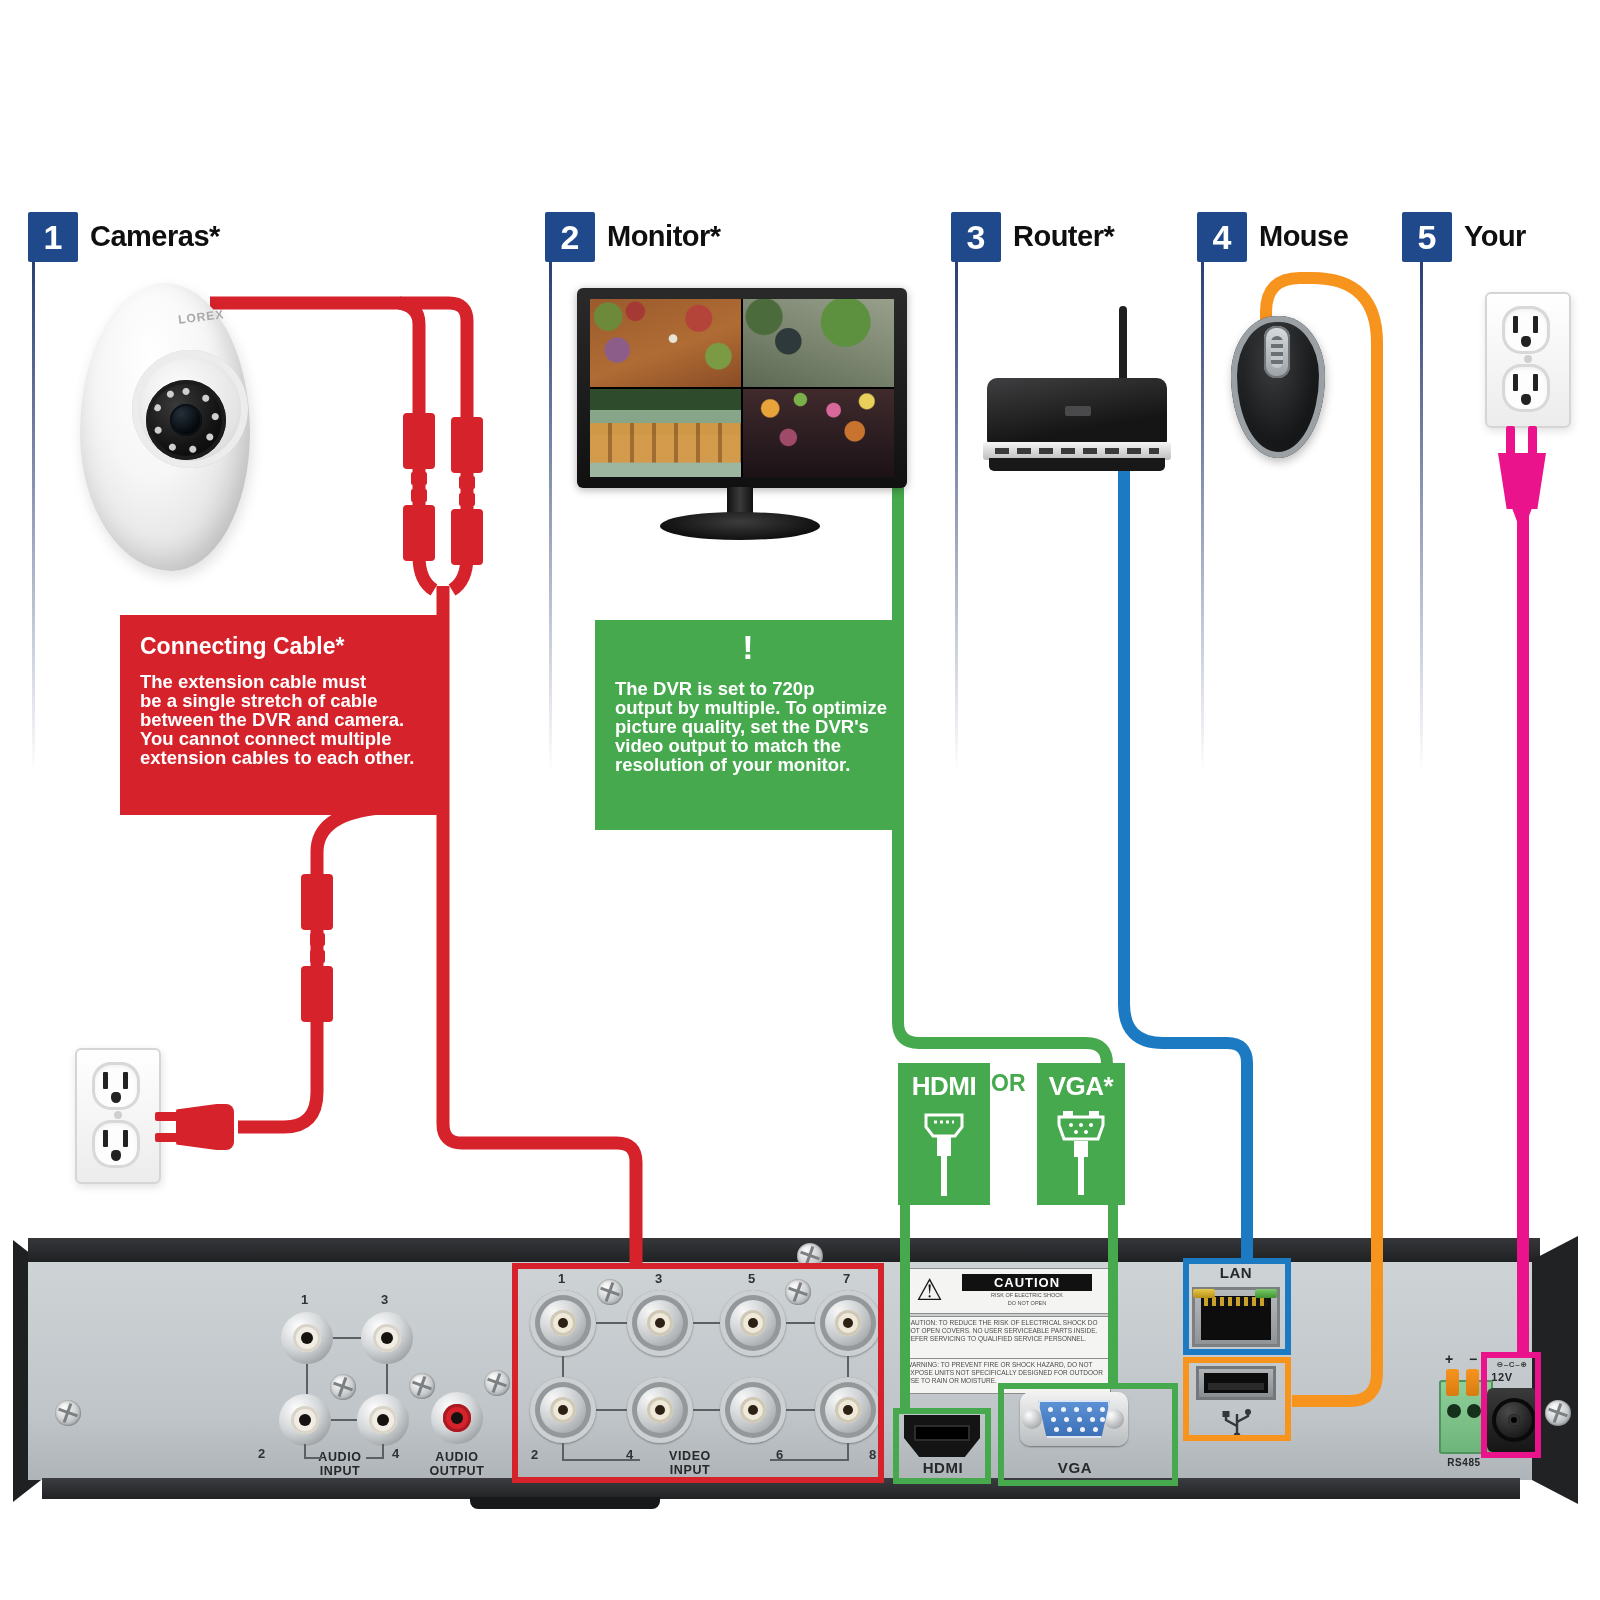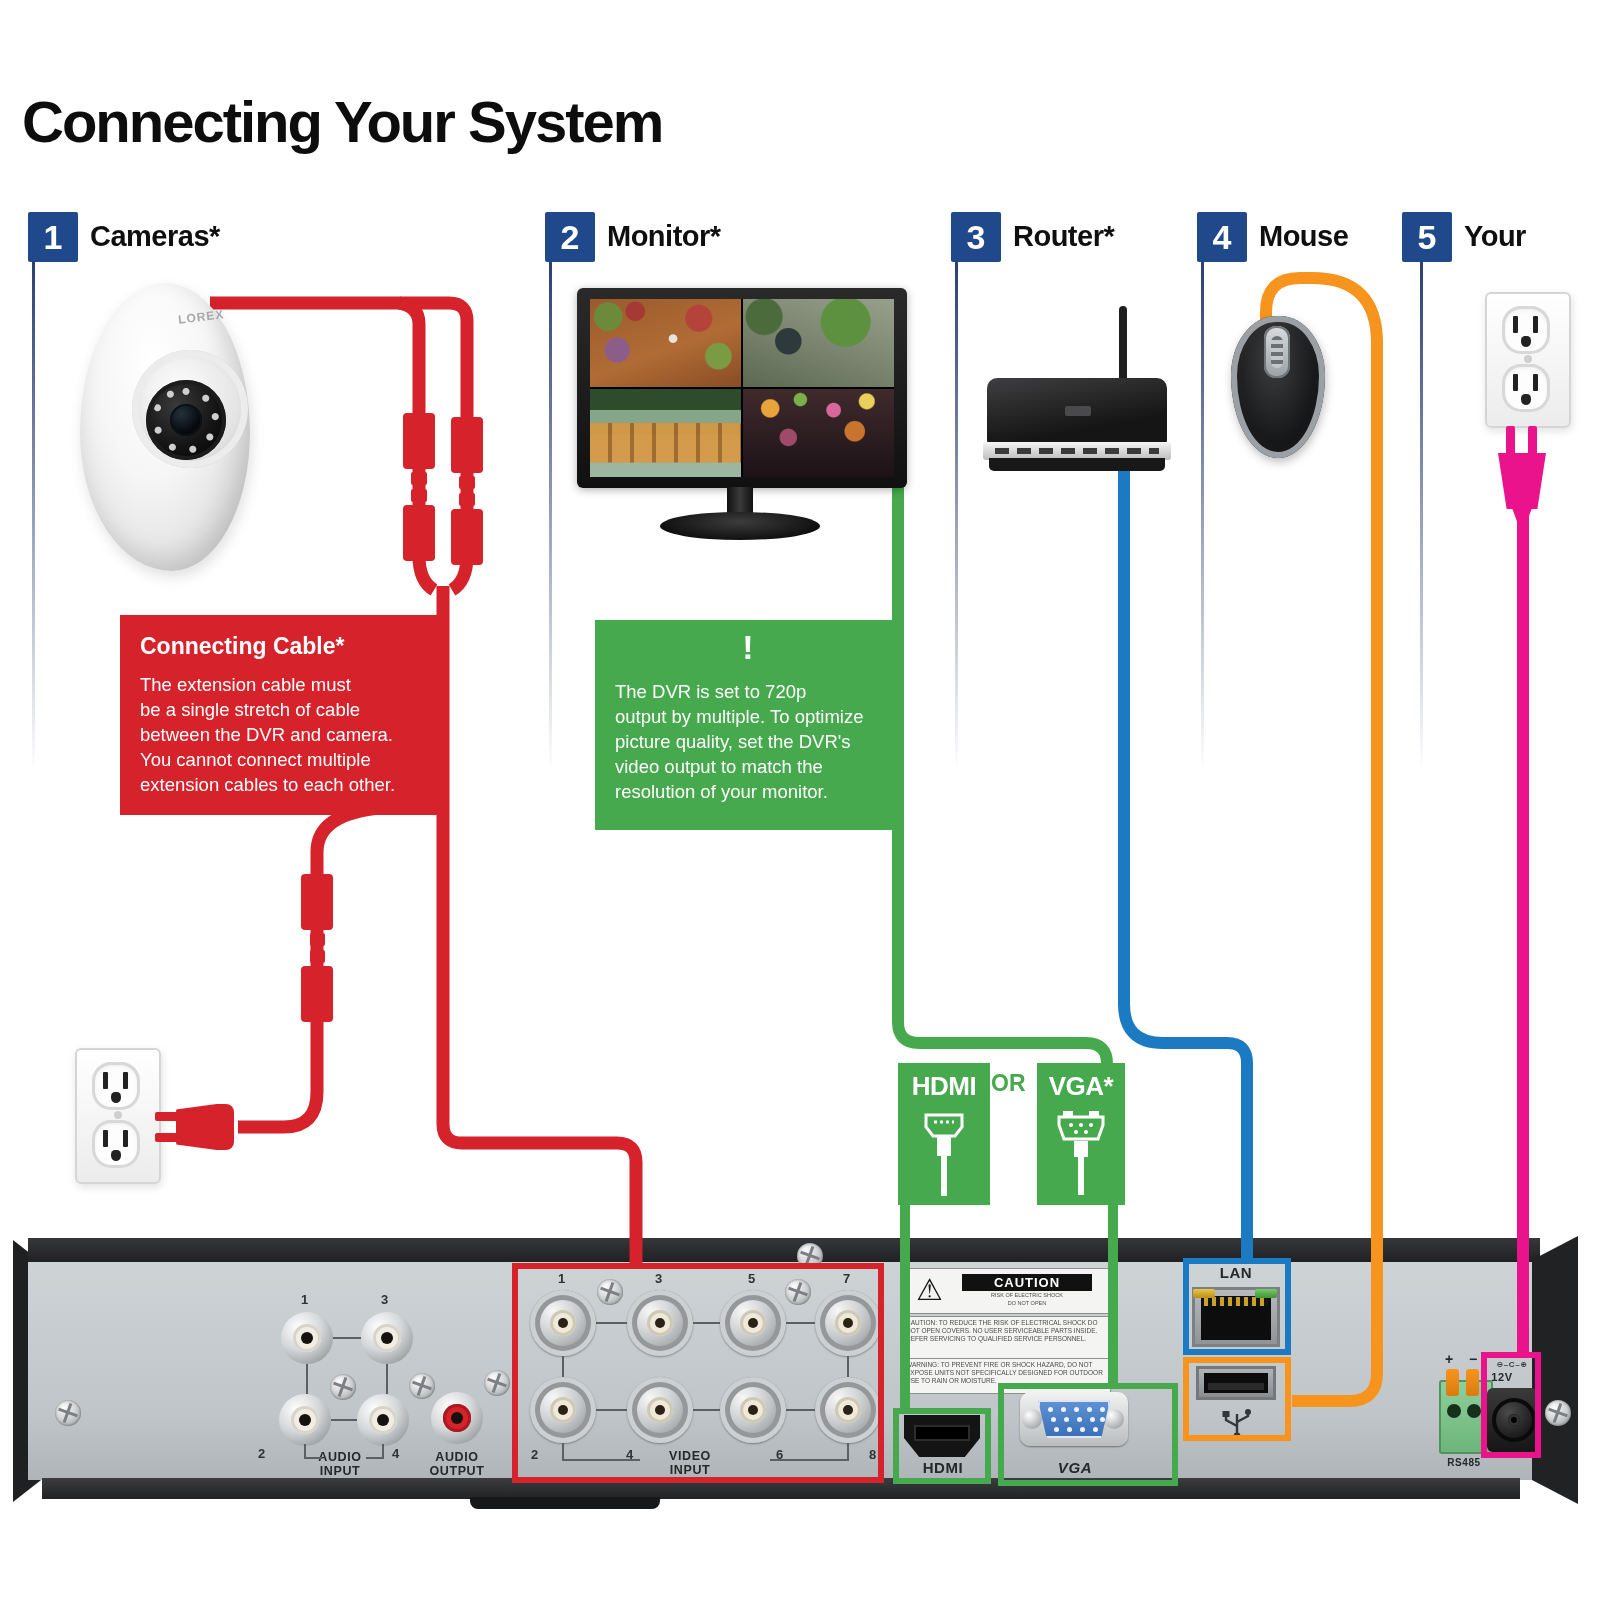--- a/index.html
+++ b/index.html
@@ -15,21 +15,21 @@
             color:#fff;font-size:34px;font-weight:800;text-align:center;line-height:50px;}
   .step-label{position:absolute;font-size:29px;font-weight:800;letter-spacing:-0.5px;color:#0f0f0f;white-space:nowrap;}
   .fade-line{width:3px;height:510px;top:262px;z-index:1;
              background:linear-gradient(#2b3f74 0%,rgba(43,63,116,.55) 45%,rgba(43,63,116,0) 100%);}
 
   
   .note{z-index:7;color:#fff;}
   .note-red{left:120px;top:615px;width:327px;height:200px;background:#d6222b;}
   .note-green{left:595px;top:620px;width:306px;height:210px;background:#46a94d;}
   .note h2{margin:18px 0 10px 20px;font-size:23px;font-weight:800;}
-  .note .body{margin:12px 14px 0 20px;font-size:18.5px;line-height:25px;font-weight:400;}
+  .note .body{margin:12px 14px 0 20px;font-size:18.5px;line-height:19px;font-weight:700;}
   .note .bang{display:block;text-align:center;font-size:34px;font-weight:800;margin:8px 0 2px 0;}
 
   
   .conn-box{z-index:7;background:#46a94d;width:92px;height:142px;top:1063px;text-align:center;}
   .conn-box .lbl{margin-top:8px;font-size:26px;font-weight:800;color:#fff;letter-spacing:-0.5px;}
   .or-lbl{left:991px;top:1070px;z-index:7;font-size:23px;font-weight:800;color:#46a94d;}
 
   
   .outline{z-index:7;background:transparent;}
   .ol-red{border:6px solid #d6222b;}
@@ -214,21 +214,20 @@
               clip-path:polygon(0 0,100% 0,70% 100%,30% 100%);}
 
   svg.cables{position:absolute;left:0;top:0;z-index:5;}
   .icon-svg{position:absolute;}
 </style>
 </head>
 <body>
 
 <div class="stage">
 
-  <div class="abs title">Connecting Your System</div>
 
   <div class="abs step">
     <div class="step-num" style="left:28px;top:212px;">1</div>
     <div class="step-label" style="left:90px;top:220px;">Cameras*</div>
   </div>
   <div class="abs step">
     <div class="step-num" style="left:545px;top:212px;">2</div>
     <div class="step-label" style="left:607px;top:220px;">Monitor*</div>
   </div>
   <div class="abs step">
@@ -325,21 +324,21 @@
       <span class="vga-pin" style="left:13px;top:17px;"></span>
         <span class="vga-pin" style="left:26px;top:17px;"></span>
         <span class="vga-pin" style="left:39px;top:17px;"></span>
         <span class="vga-pin" style="left:52px;top:17px;"></span>
         <span class="vga-pin" style="left:62px;top:17px;"></span>
       <span class="vga-pin" style="left:16px;top:27px;"></span>
         <span class="vga-pin" style="left:29px;top:27px;"></span>
         <span class="vga-pin" style="left:42px;top:27px;"></span>
         <span class="vga-pin" style="left:55px;top:27px;"></span>
     </div>
-    <div class="abs panel-text" style="left:1040px;top:1461px;width:70px;font-size:15px;font-style:italic;">VGA</div>
+    <div class="abs panel-text" style="left:1040px;top:1461px;width:70px;font-size:15px;">VGA</div>
 
     <div class="abs panel-text" style="left:1201px;top:1266px;width:70px;font-size:15px;">LAN</div>
     <div class="abs rj45">
       <div class="inner"></div>
         <div class="pins"></div>
     </div>
     <div class="abs led" style="left:1193px;top:1289px;background:linear-gradient(#e8c84a,#b89018);"></div>
     <div class="abs led" style="left:1255px;top:1289px;background:linear-gradient(#7ac96a,#3f9430);"></div>
     <div class="abs usb-port">
       <div class="inner"></div>

